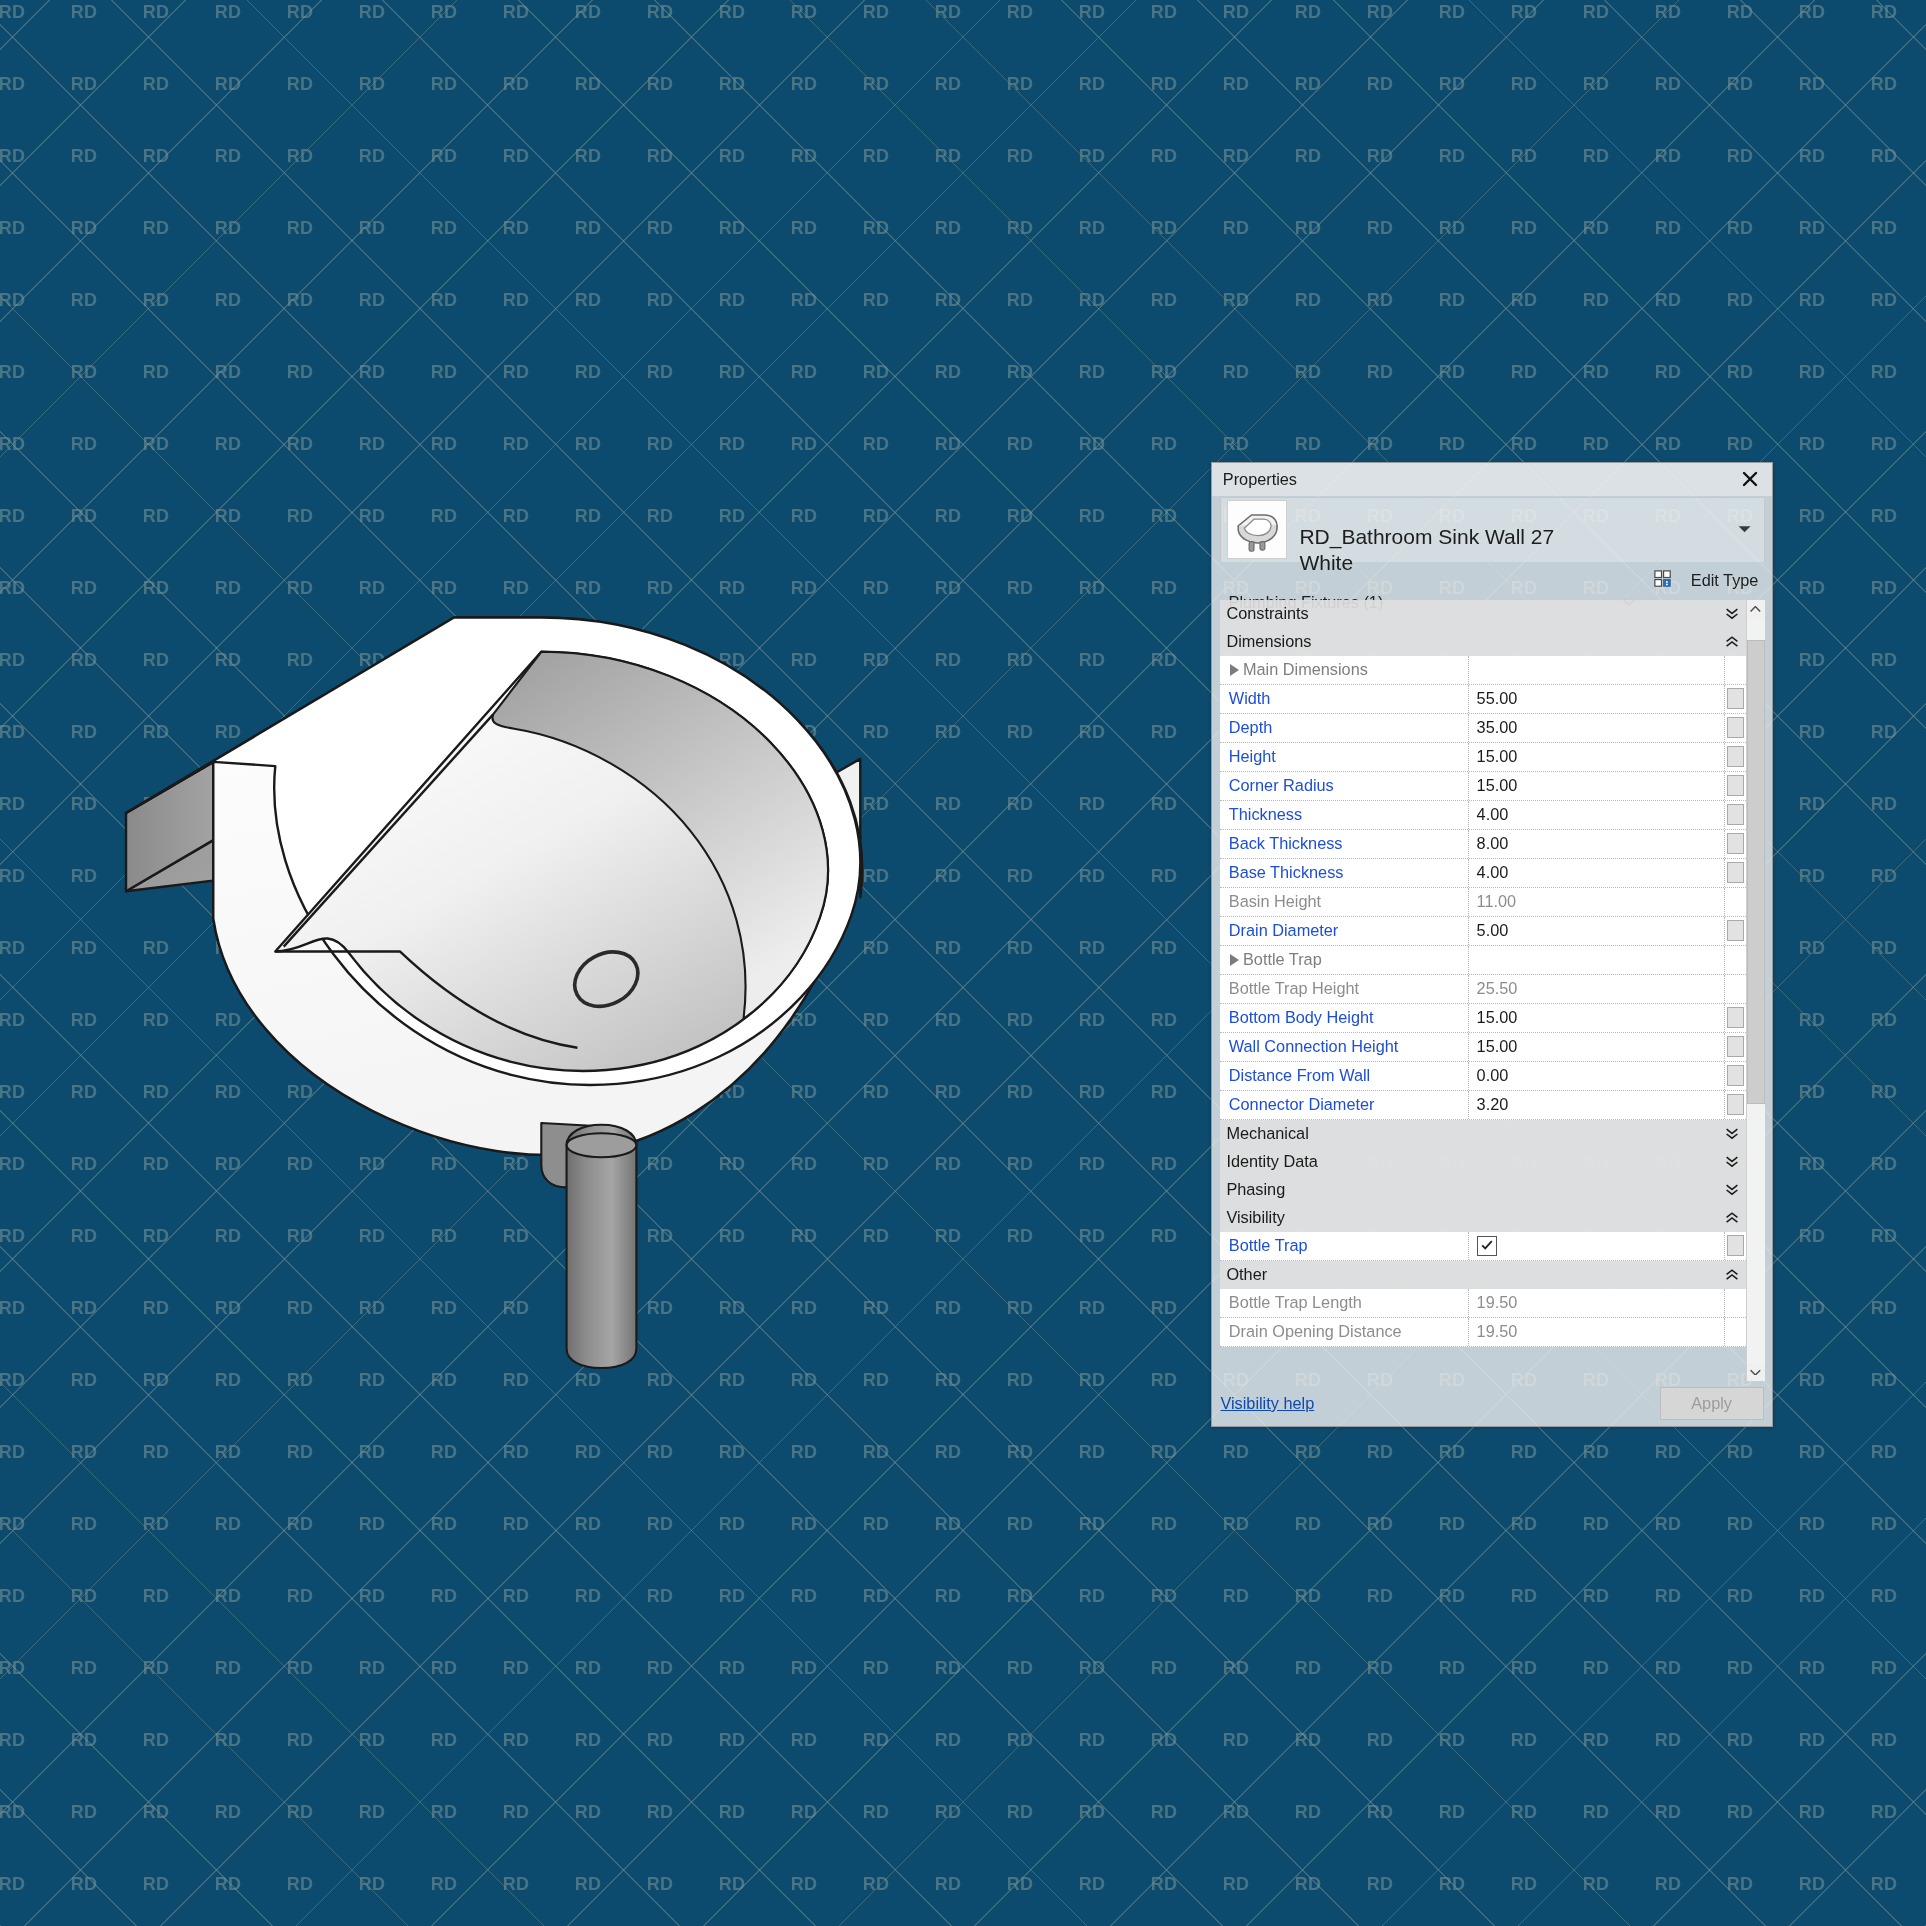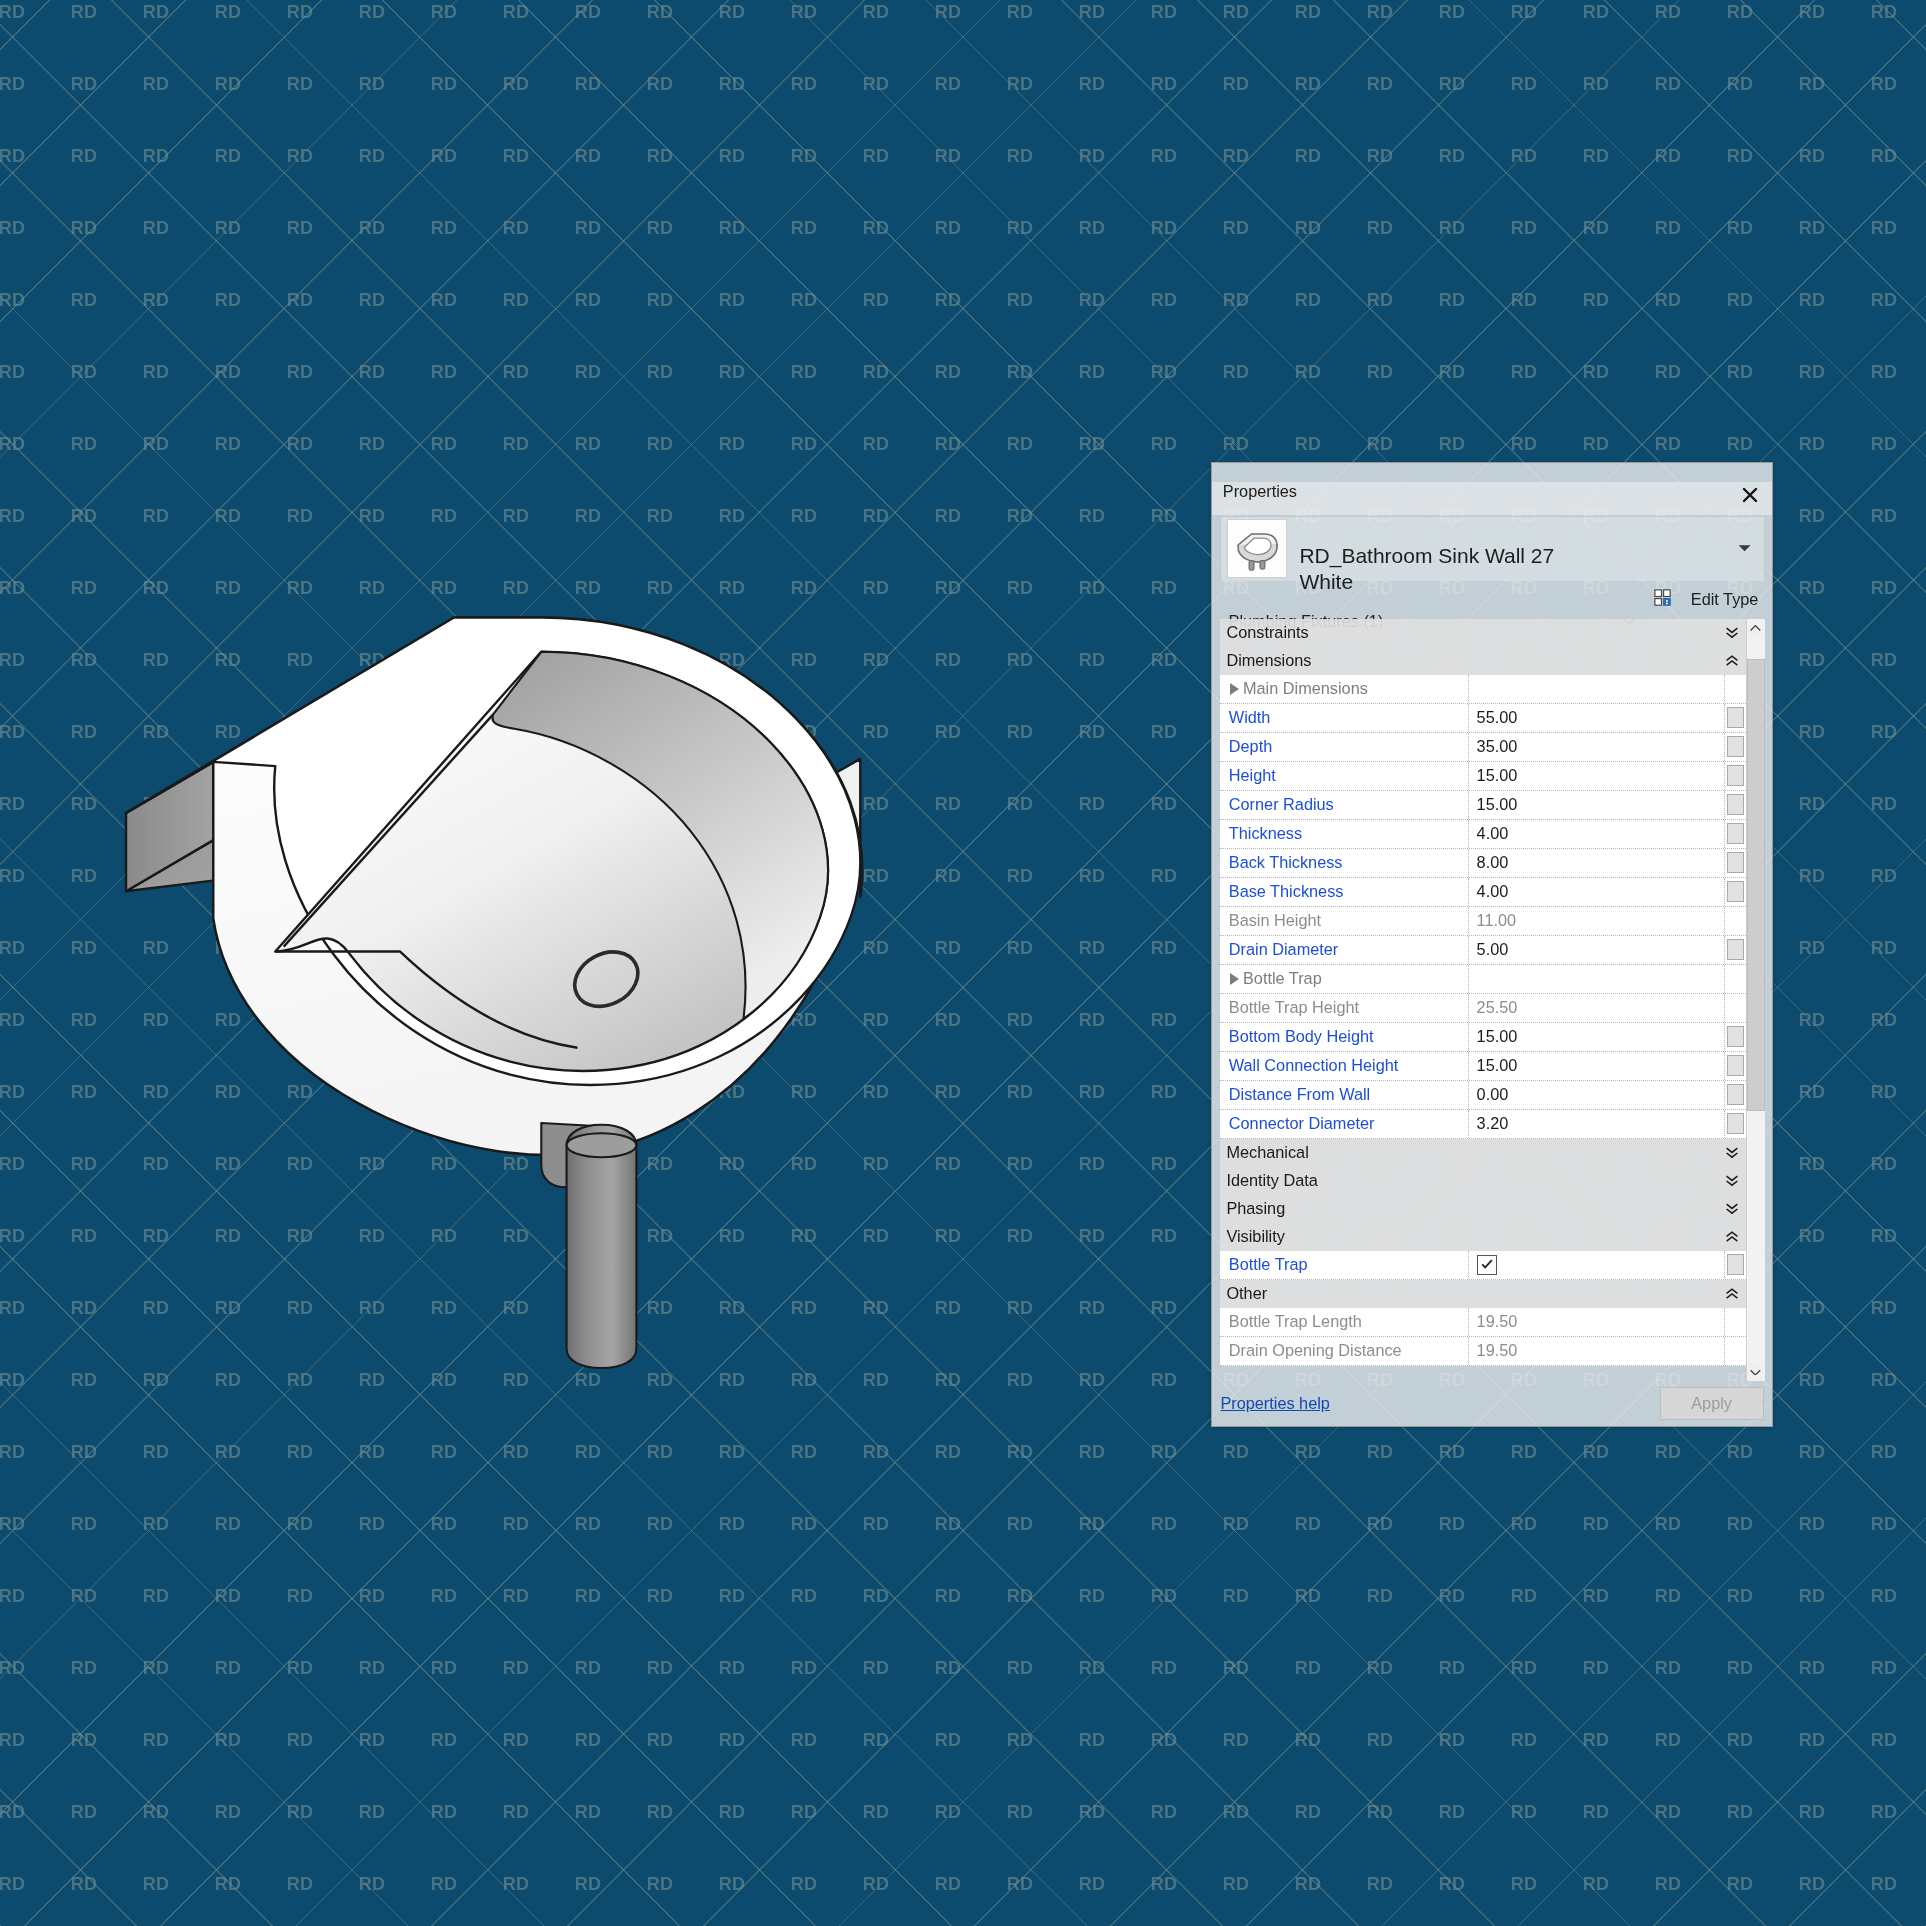--- a/index.html
+++ b/index.html
@@ -37,22 +37,22 @@
   
   #properties-panel{
     position:absolute;left:1211px;top:462px;width:560px;height:963px;
     background:rgba(240,240,240,.80);
     border:0.6px solid #9a9a9a;
     box-shadow:0 1.2px 3.6px rgba(0,0,0,.22);
     font-size:15.6px;color:#1d1d1d;
     display:flex;flex-direction:column;
   }
   .pp-titlebar{
-    height:32.5px;flex:0 0 32.5px;display:flex;align-items:flex-start;
-    padding:0 8.4px 0 10.8px;background:rgba(240,240,240,.55);margin-top:19px;
+    height:32.5px;flex:0 0 32.5px;display:flex;align-items:center;
+    padding:0 8.4px 0 10.8px;background:rgba(240,240,240,.55);
   }
   .pp-title{font-size:16.3px;color:#1c1c1c;flex:1;}
   .pp-close{
     width:26.5px;height:26.5px;display:flex;align-items:center;justify-content:center;
     cursor:pointer;
   }
   .pp-close svg{display:block;}
 
   .pp-typeheader{
     margin:1.2px 7.2px 0 8.4px;height:65px;
@@ -1225,18 +1225,18 @@
       </div>
       <div class="sb-btn">
         <svg width="10.8" height="6.6" viewBox="0 0 18 11">
             <path d="M1 2 L9 10 L17 2" fill="none" stroke="#4a4a4a" stroke-width="2.4"></path>
           </svg>
       </div>
     </div>
   </div>
 
   <div class="pp-footer">
-    <a class="pp-help">Properties help</a>
+    <a class="pp-help">Visibility help</a>
     <div class="pp-apply">Apply</div>
   </div>
 
 </div>
 
 
 </body></html>

